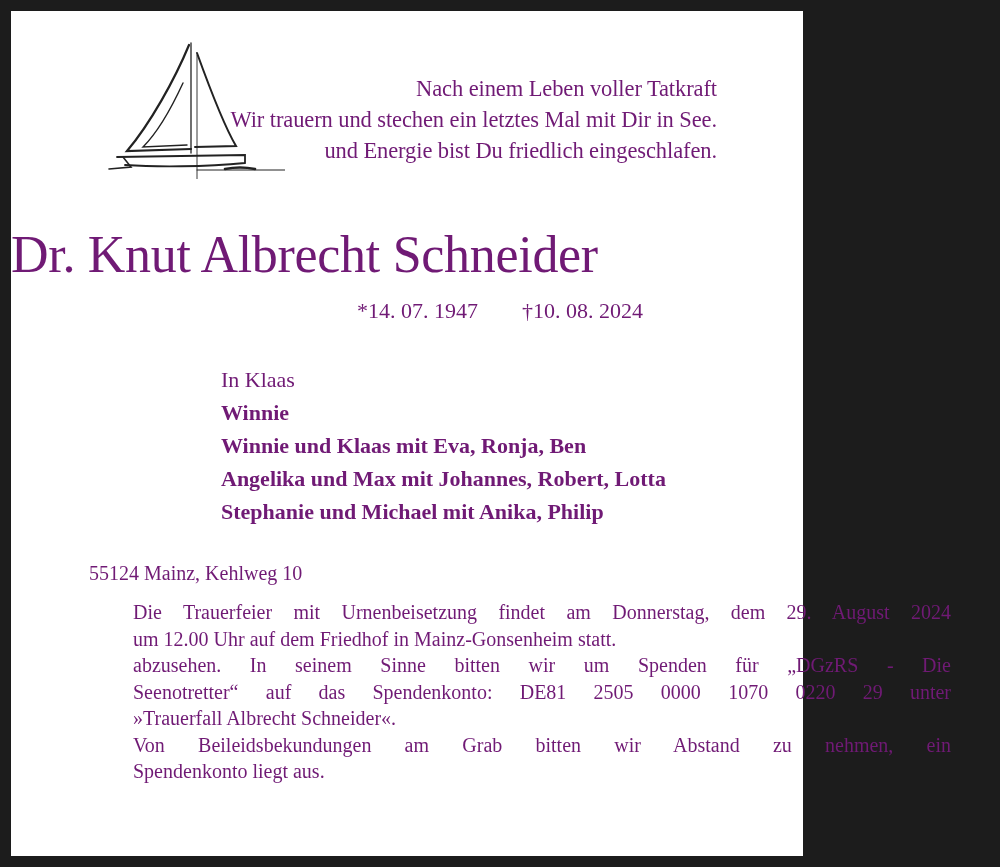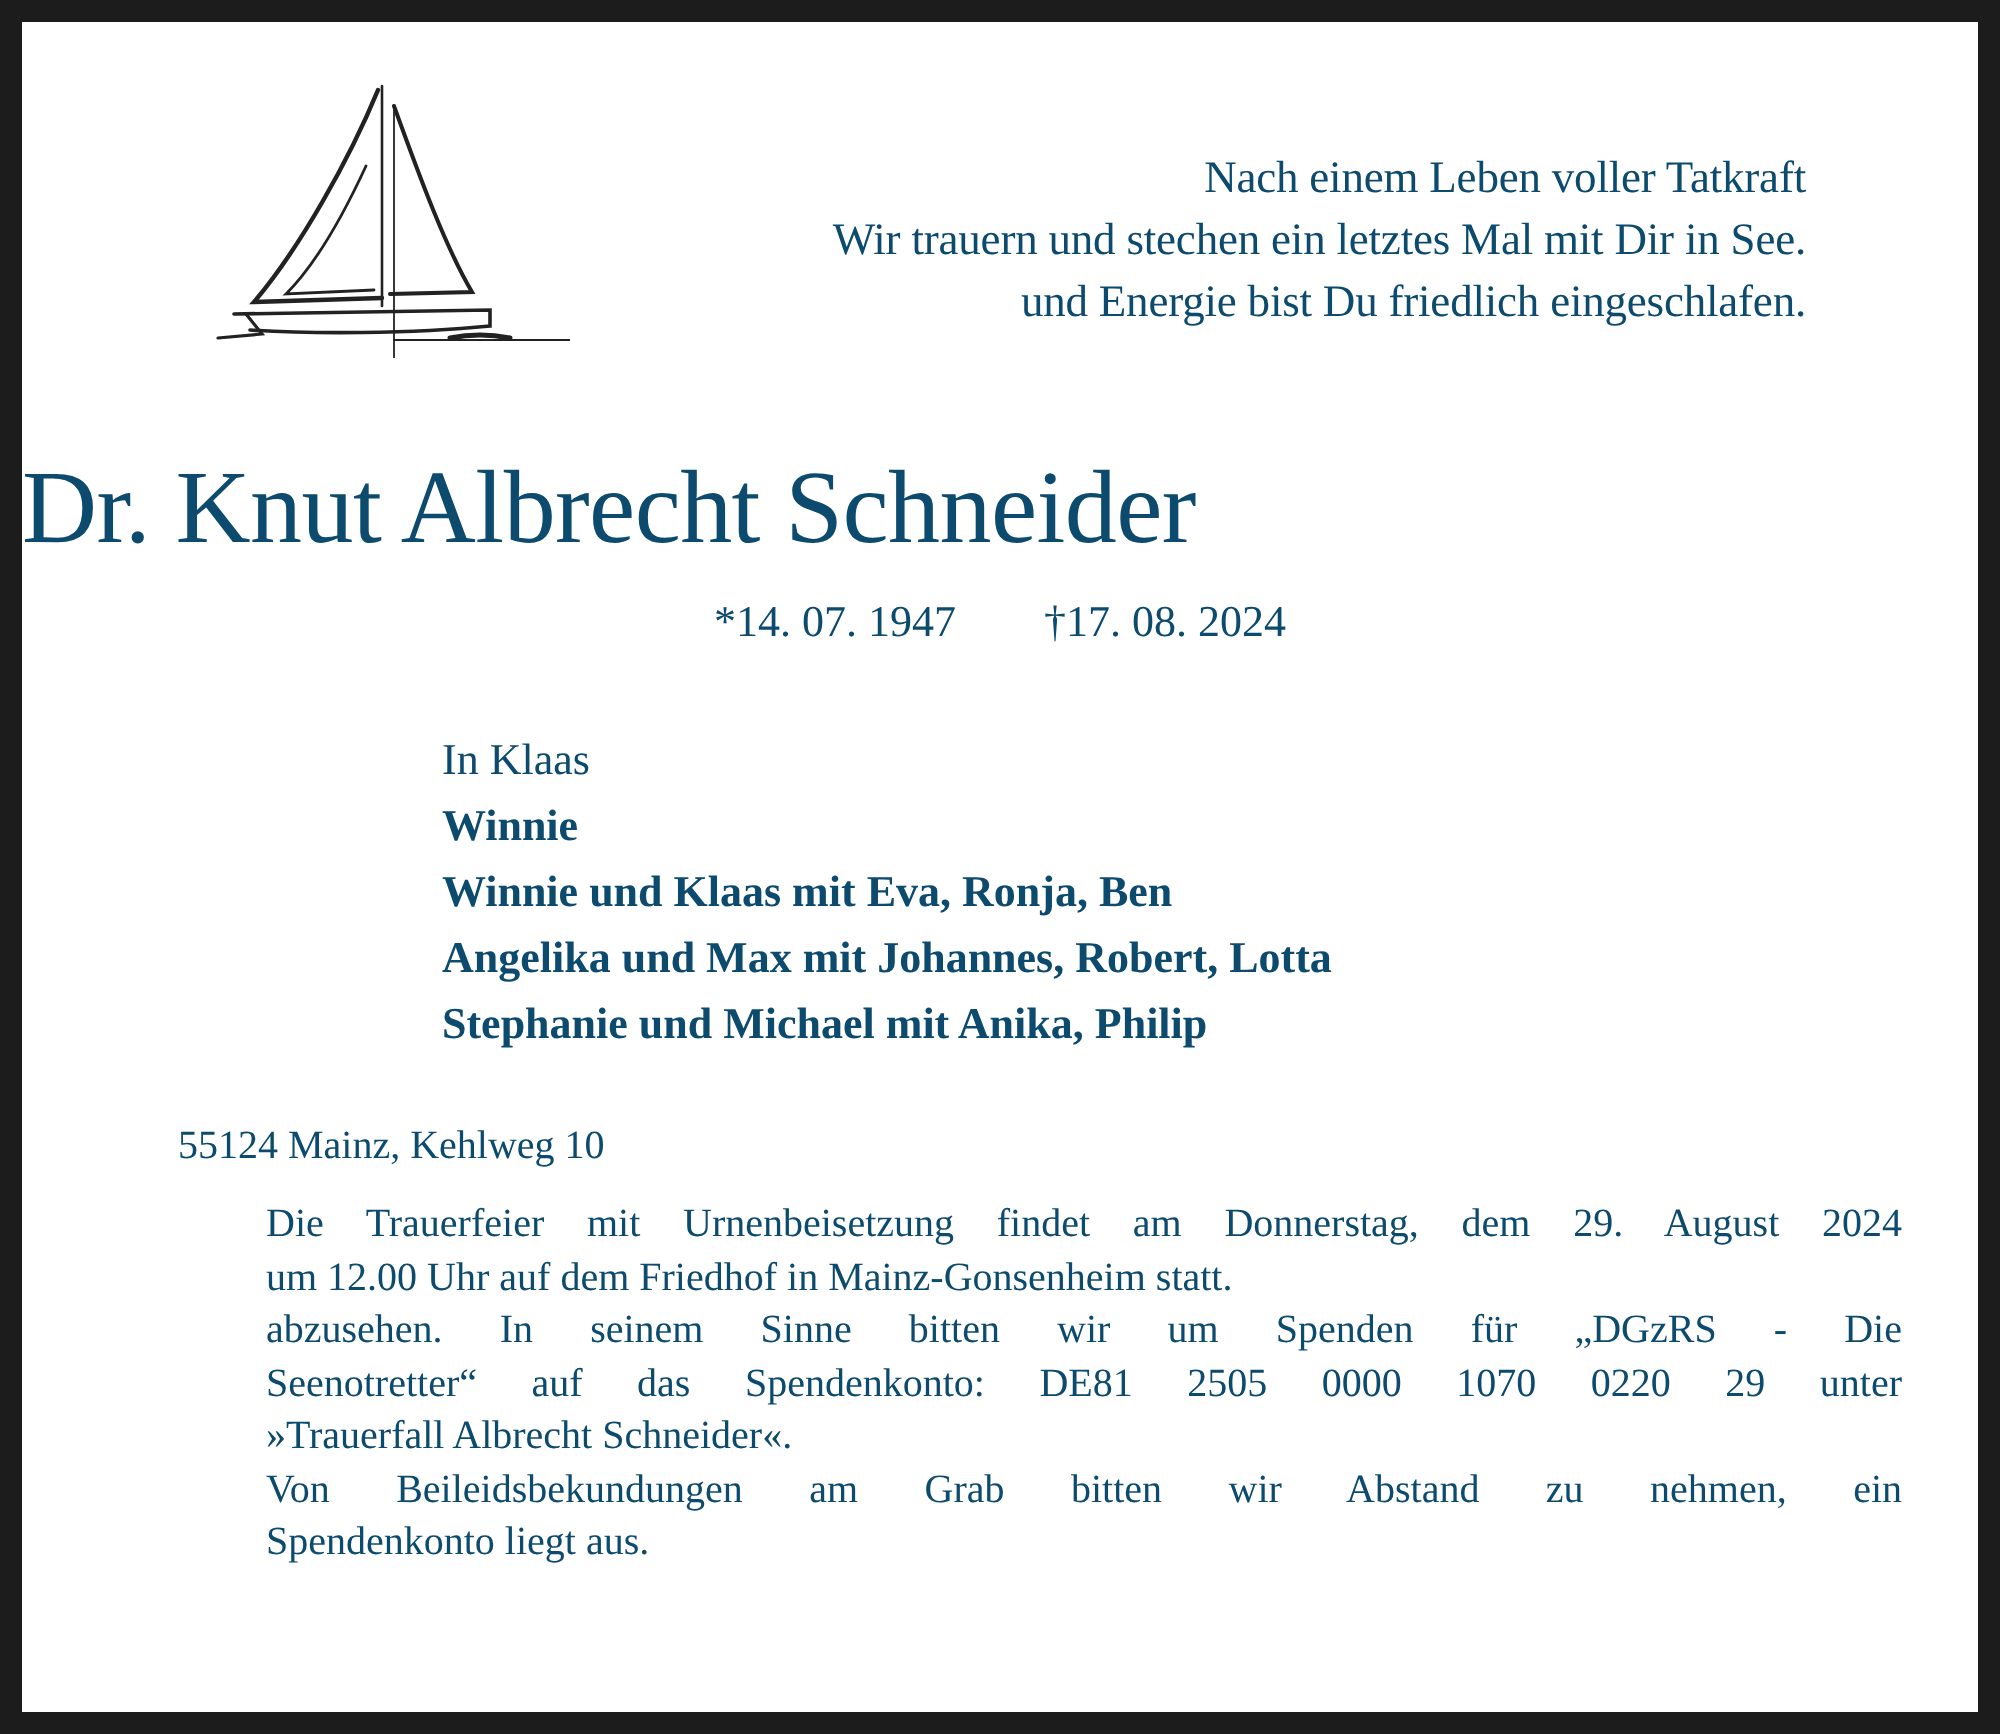--- a/index.html
+++ b/index.html
@@ -7,25 +7,25 @@
       padding: 0;
       width: 1000px;
       height: 867px;
       overflow: hidden;
       background: #1c1c1c;
     }
     .frame {
       position: absolute;
       left: 11px;
       top: 11px;
-      width: 978px;
+      width: 792px;
       height: 845px;
       background: #ffffff;
       font-family: "Liberation Serif", "DejaVu Serif", serif;
-      color: #0c4a6e;
+      color: #701a75;
     }
     .boat {
       position: absolute;
       left: 84px;
       top: 18px;
       width: 190px;
       height: 150px;
     }
     .motto {
       position: absolute;
@@ -121,21 +121,21 @@
 
   <div class="motto">
     <div>Nach einem Leben voller Tatkraft</div>
     <div>Wir trauern und stechen ein letztes Mal mit Dir in See.</div>
     <div>und Energie bist Du friedlich eingeschlafen.</div>
   </div>
 
   <div class="name">Dr. Knut Albrecht Schneider</div>
 
   <div class="dates">
-    <span>*14. 07. 1947</span><span class="gap"></span><span>†17. 08. 2024</span>
+    <span>*14. 07. 1947</span><span class="gap"></span><span>†10. 08. 2024</span>
   </div>
 
   <div class="mourners">
     <div>In Klaas</div>
     <div class="bold">Winnie</div>
     <div class="bold">Winnie und Klaas mit Eva, Ronja, Ben</div>
     <div class="bold">Angelika und Max mit Johannes, Robert, Lotta</div>
     <div class="bold">Stephanie und Michael mit Anika, Philip</div>
   </div>
 

